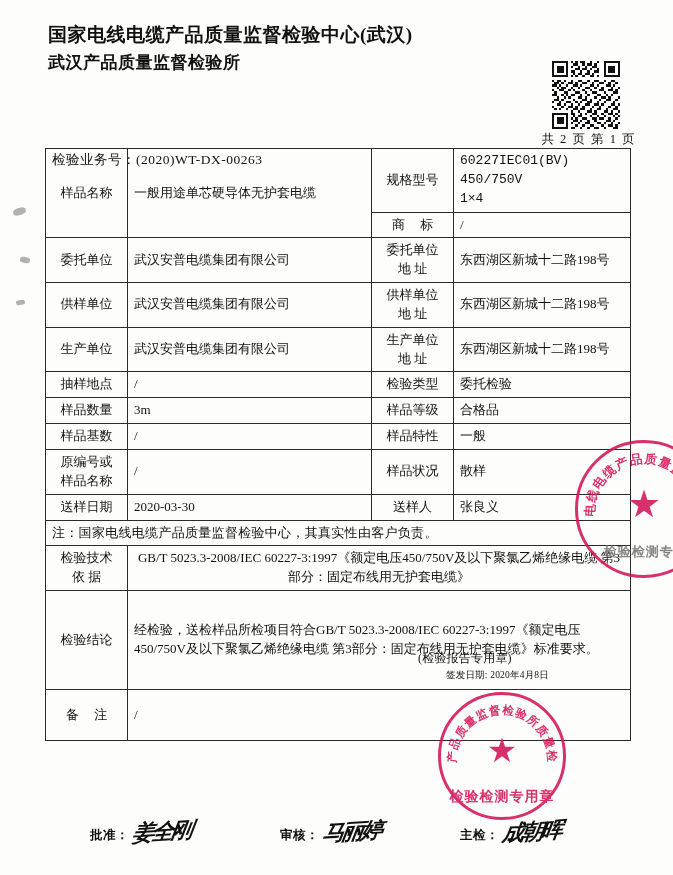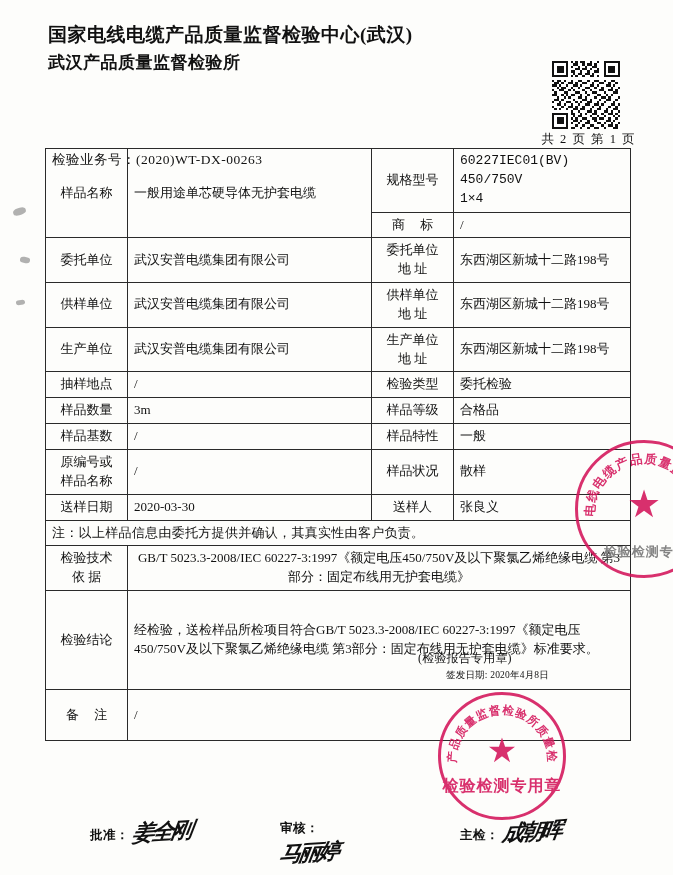--- a/index.html
+++ b/index.html
@@ -186,21 +186,21 @@
     font-family: "DejaVu Serif", serif;
     font-size: 22px;
     font-style: italic;
     font-weight: bold;
     transform: skewX(-12deg) rotate(-4deg);
     letter-spacing: -3px;
     display: inline-block;
     line-height: 1;
   }
   .sb-1 { left: 45px; }
-  .sb-2 { left: 235px; flex-direction: column; }
+  .sb-2 { left: 235px; }
   .sb-3 { left: 415px; }
 
   
   .seal {
     position: absolute;
     border-radius: 50%;
     border: 3px solid #d4145a;
     pointer-events: none;
     opacity: 0.88;
   }
@@ -234,24 +234,24 @@
   #seal-bottom {
     left: 438px;
     top: 692px;
     width: 122px;
     height: 122px;
   }
   #seal-bottom .star { font-size: 34px; }
   .seal-bottom-text {
     position: absolute;
     left: 50%;
-    bottom: 20px;
+    bottom: 11px;
     transform: translateX(-50%);
     color: #d4145a;
-    font-size: 16px;
+    font-size: 14px;
     font-weight: bold;
     font-family: Liberation Mono, monospace;
     white-space: nowrap;
     letter-spacing: 1px;
   }
   .seal-right-text {
     position: absolute;
     left: 46%;
     bottom: 14px;
     transform: translateX(-50%);
@@ -590,21 +590,21 @@
       </tr>
 
       <tr>
         <td class="lbl">送样日期</td>
         <td class="val">2020-03-30</td>
         <td class="lbl">送样人</td>
         <td class="val">张良义</td>
       </tr>
 
       <tr>
-        <td class="note-cell" colspan="4">注：以上样品信息由委托方提供并确认，其真实性由客户负责。</td>
+        <td class="note-cell" colspan="4">注：国家电线电缆产品质量监督检验中心，其真实性由客户负责。</td>
       </tr>
 
       <tr>
         <td class="lbl-2line">
           <span>检验技术</span><br>
           <span>依    据</span>
         </td>
         <td class="basis-cell" colspan="3">GB/T 5023.3-2008/IEC 60227-3:1997《额定电压450/750V及以下聚氯乙烯绝缘电缆 第3部分：固定布线用无护套电缆》</td>
       </tr>
 

